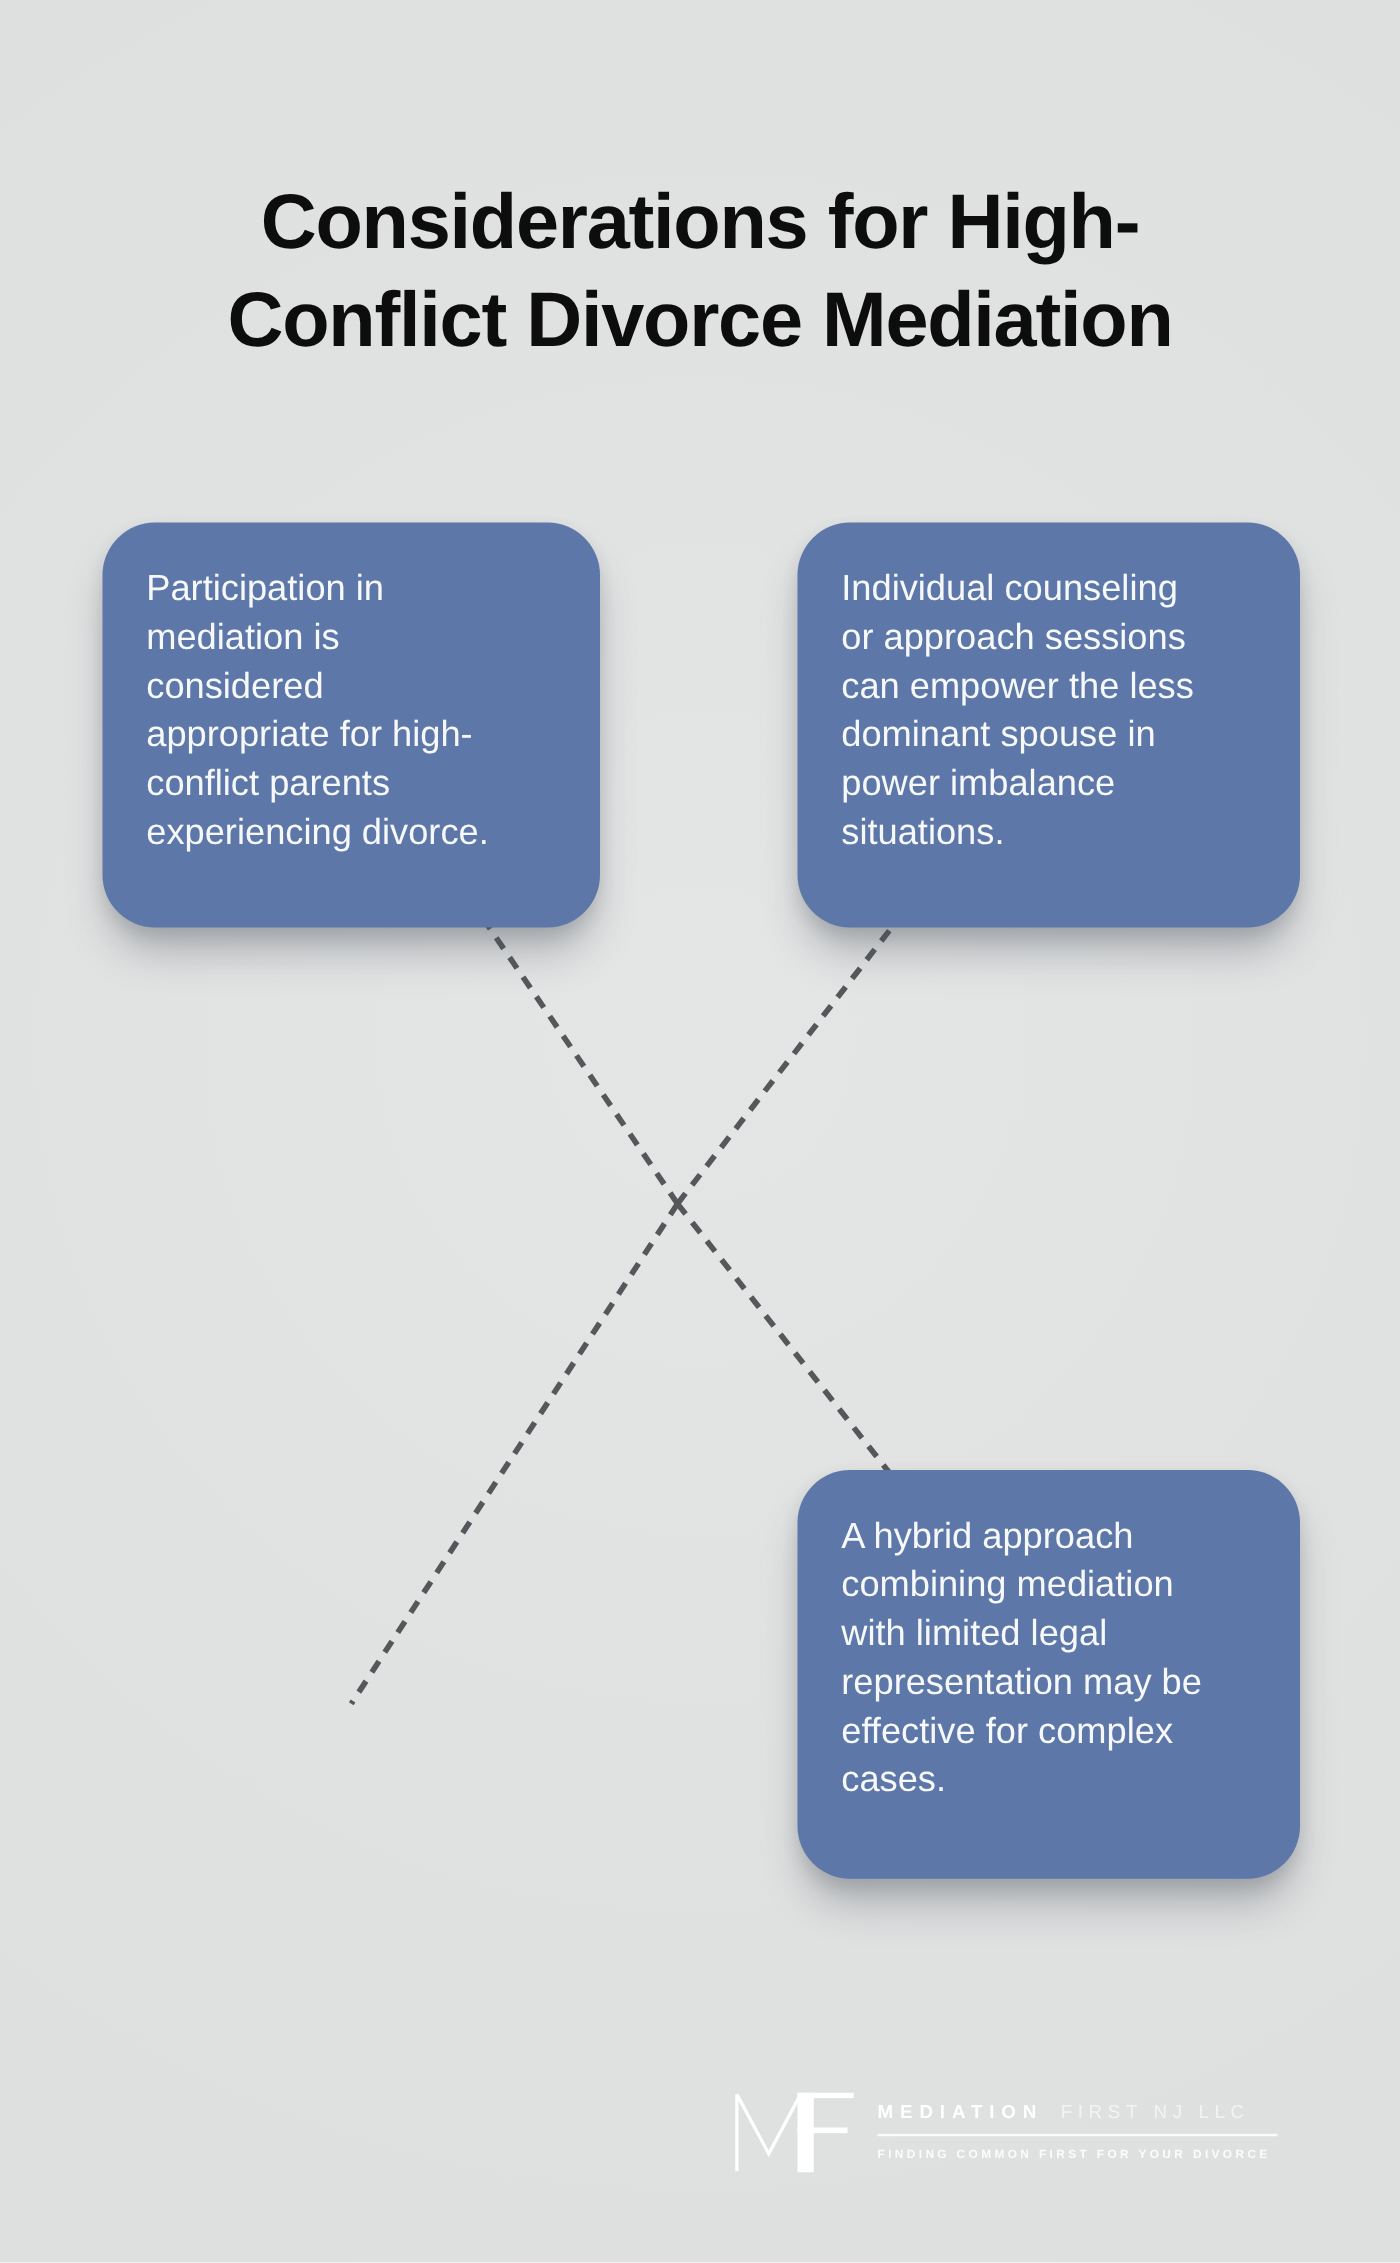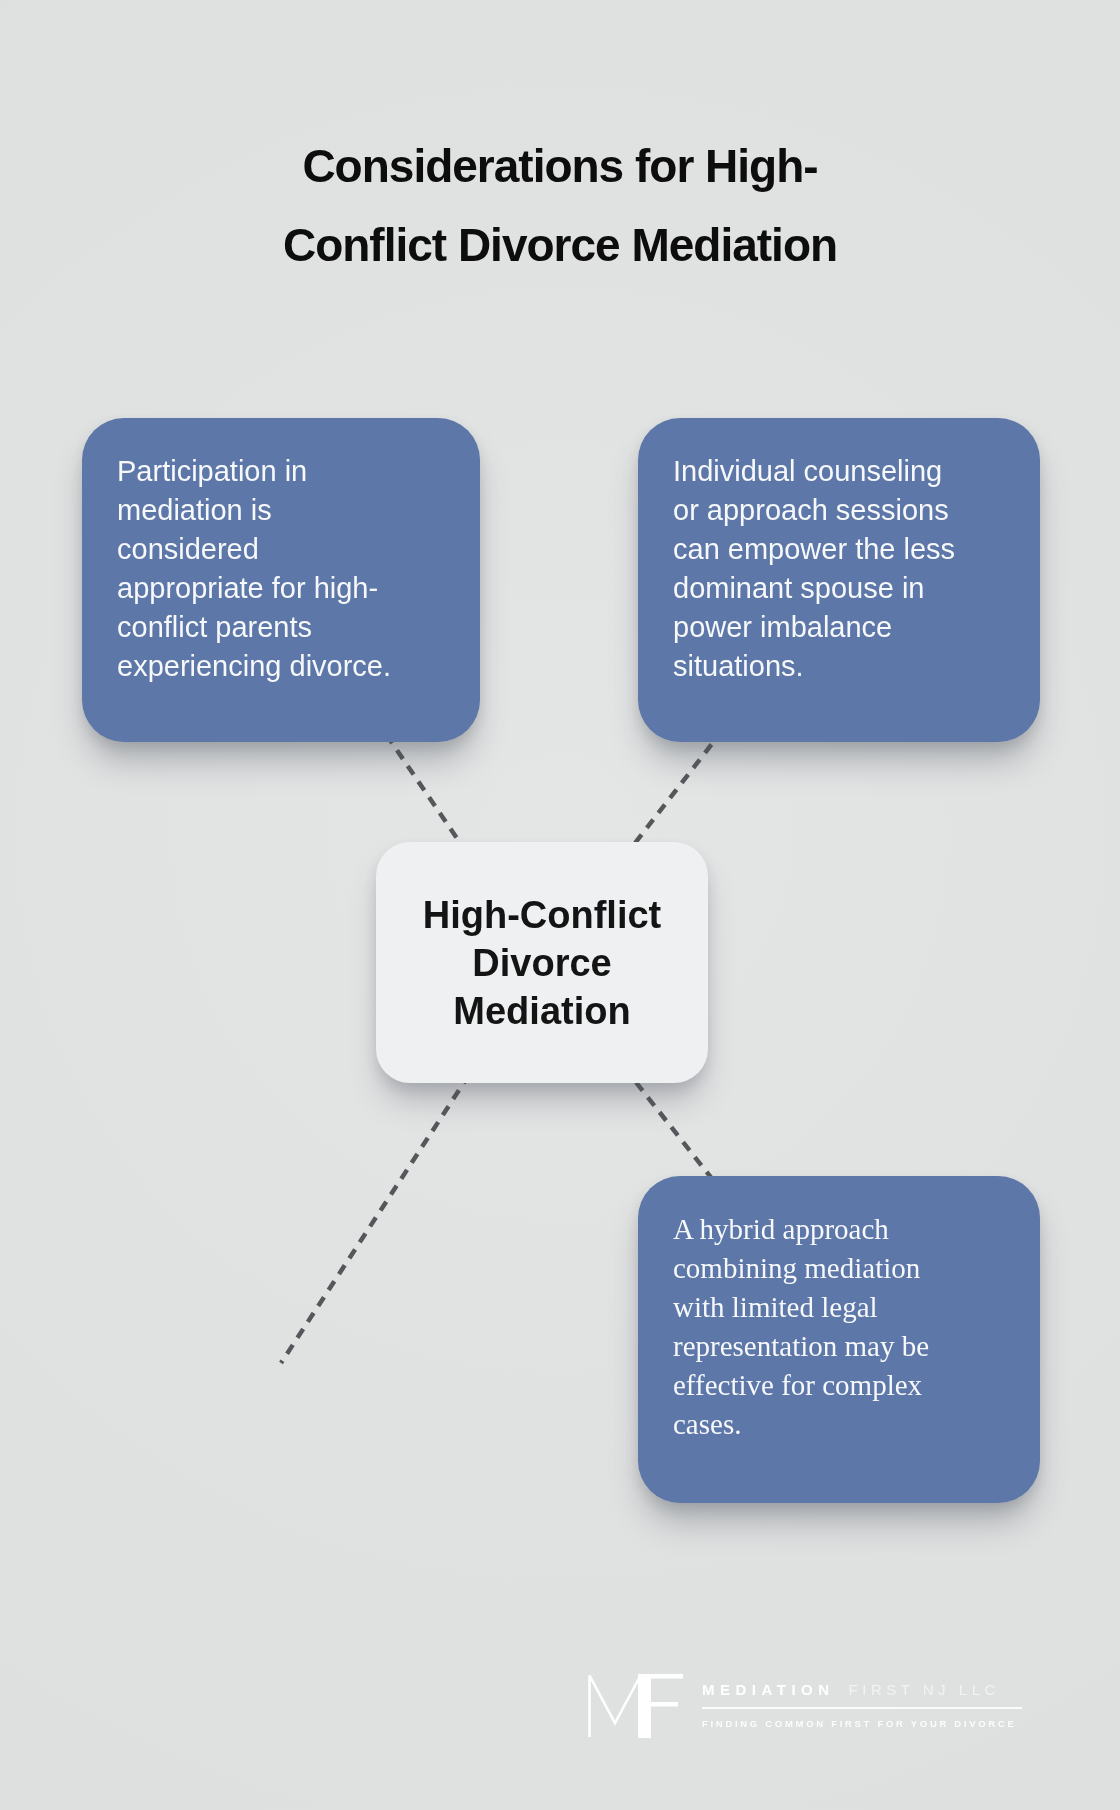--- a/index.html
+++ b/index.html
@@ -25,21 +25,21 @@
     stroke-dasharray: 10.5 8.5;
     fill: none;
   }
 
   .page-title {
     position: absolute;
     left: 0; top: 96px;
     width: 1120px;
     z-index: 2;
     text-align: center;
-    font-size: 46px;
+    font-size: 62px;
     line-height: 79px;
     font-weight: 700;
     letter-spacing: -1px;
     color: #0d0d0d;
     white-space: pre-line;
   }
 
   .node {
     position: absolute;
     z-index: 2;
@@ -49,21 +49,21 @@
     color: #f7f8fa;
     font-size: 29px;
     line-height: 39px;
     padding: 34px 26px 16px 35px;
     white-space: pre-line;
     box-shadow: 0 6px 12px rgba(80,86,96,0.16), 0 24px 32px -6px rgba(80,86,96,0.38);
   }
   .node-top-left     { left: 82px;  top: 418px;  width: 398px; height: 324px; }
   .node-top-right    { left: 638px; top: 418px;  width: 402px; height: 324px; }
   .node-bottom-left  { left: 82px;  top: 1176px; width: 398px; height: 374px; }
-  .node-bottom-right { left: 638px; top: 1176px; width: 402px; height: 327px; font-family: Liberation Serif, serif; }
+  .node-bottom-right { left: 638px; top: 1176px; width: 402px; height: 327px; }
 
   .center-node {
     position: absolute;
     z-index: 2;
     left: 376px; top: 842px;
     width: 332px; height: 241px;
     box-sizing: border-box;
     background: #eef0f2;
     border-radius: 34px;
     display: flex;
@@ -144,23 +144,20 @@
 conflict parents
 experiencing divorce.</div>
 
   <div class="node node-top-right">Individual counseling
 or approach sessions
 can empower the less
 dominant spouse in
 power imbalance
 situations.</div>
 
-  <div class="center-node">High-Conflict
-Divorce
-Mediation</div>
 
 
   <div class="node node-bottom-right">A hybrid approach
 combining mediation
 with limited legal
 representation may be
 effective for complex
 cases.</div>
 
   <div class="logo">

